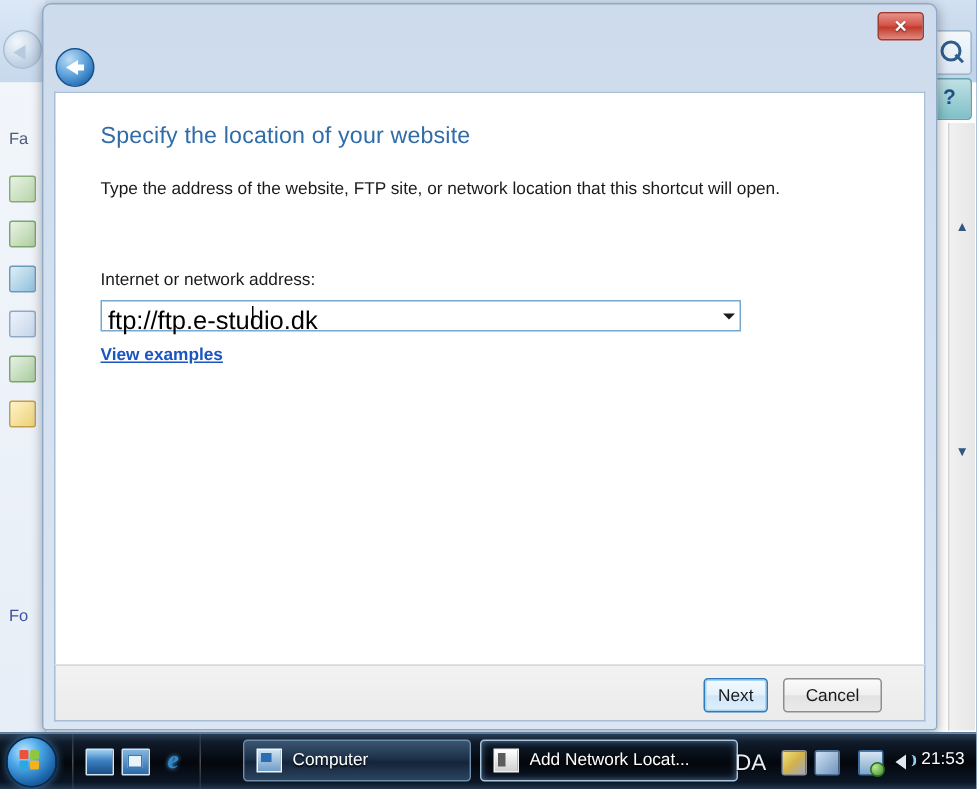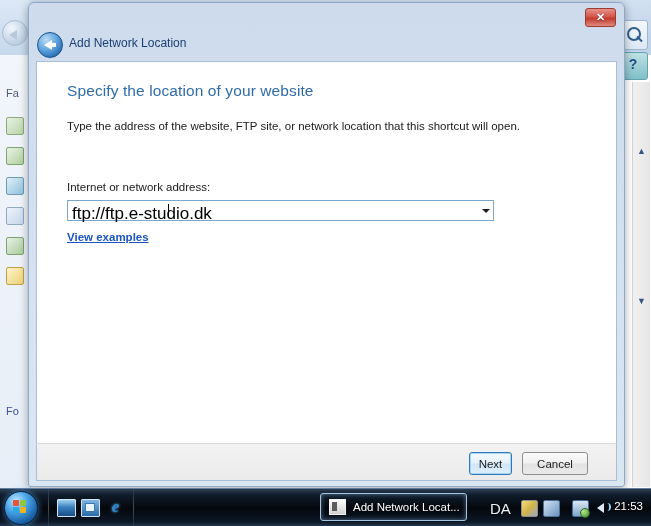--- a/index.html
+++ b/index.html
@@ -306,21 +306,21 @@
     display: flex; align-items: center;
     cursor: pointer;
     box-sizing: border-box;
   }
   .task-computer {
     left: 162px; width: 152px;
     background: linear-gradient(180deg,#3b5570 0%, #1d3149 45%, #14243a 55%, #2b445e 100%);
     border: 1px solid #6d8dae;
   }
   .task-active {
-    left: 320px; width: 147px;
+    left: 320px; width: 172px;
     background: linear-gradient(180deg,#5c7b9c 0%, #38556f 45%, #2b455d 55%, #4a6city 100%);
     border: 1px solid #a9c4dd;
     box-shadow: 0 0 5px rgba(140,200,255,.5) inset;
   }
   .task-ico {
     width: 15px; height: 14px; margin-left: 8px; flex: 0 0 auto;
     background: linear-gradient(180deg,#cfe3f5,#6f9dc8);
     border: 1px solid #eef5fb;
     position: relative;
   }
@@ -435,21 +435,20 @@
 
   <div class="dialog">
     <div class="dlg-titlebar">
       <div class="dlg-close">✕</div>
     </div>
 
     <div class="dlg-navbar">
       <div class="dlg-back">
           <div class="bar"></div>
         </div>
-      <div class="dlg-title">Add Network Location</div>
     </div>
 
     <div class="dlg-body">
       <div class="heading">Specify the location of your website</div>
       <div class="subtext">Type the address of the website, FTP site, or network location that this shortcut will open.</div>
 
       <div class="field-label">Internet or network address:</div>
 
       <div class="combo">
         <span class="combo-text" placeholder="">ftp://ftp.e-studio.dk</span>
@@ -476,20 +475,24 @@
         <div class="orb-q" style="left:7px;top:7px;background:#f3b21b;"></div>
       </div>
     </div>
 
     <div class="ql-bar"></div>
     <div class="ql-icon ql-showdesk"></div>
     <div class="ql-icon ql-switch"></div>
     <div class="ql-icon ql-ie">e</div>
     <div class="ql-bar ql-bar2"></div>
 
+    <div class="task-btn task-computer">
+      <div class="task-ico computer"></div>
+      <div class="task-label">Computer</div>
+    </div>
 
     <div class="task-btn task-active">
       <div class="task-ico folder"></div>
       <div class="task-label">Add Network Locat...</div>
     </div>
 
     <div class="lang-ind">DA</div>
 
     <div class="tray">
       <div class="tray-ico tray-1"></div>

